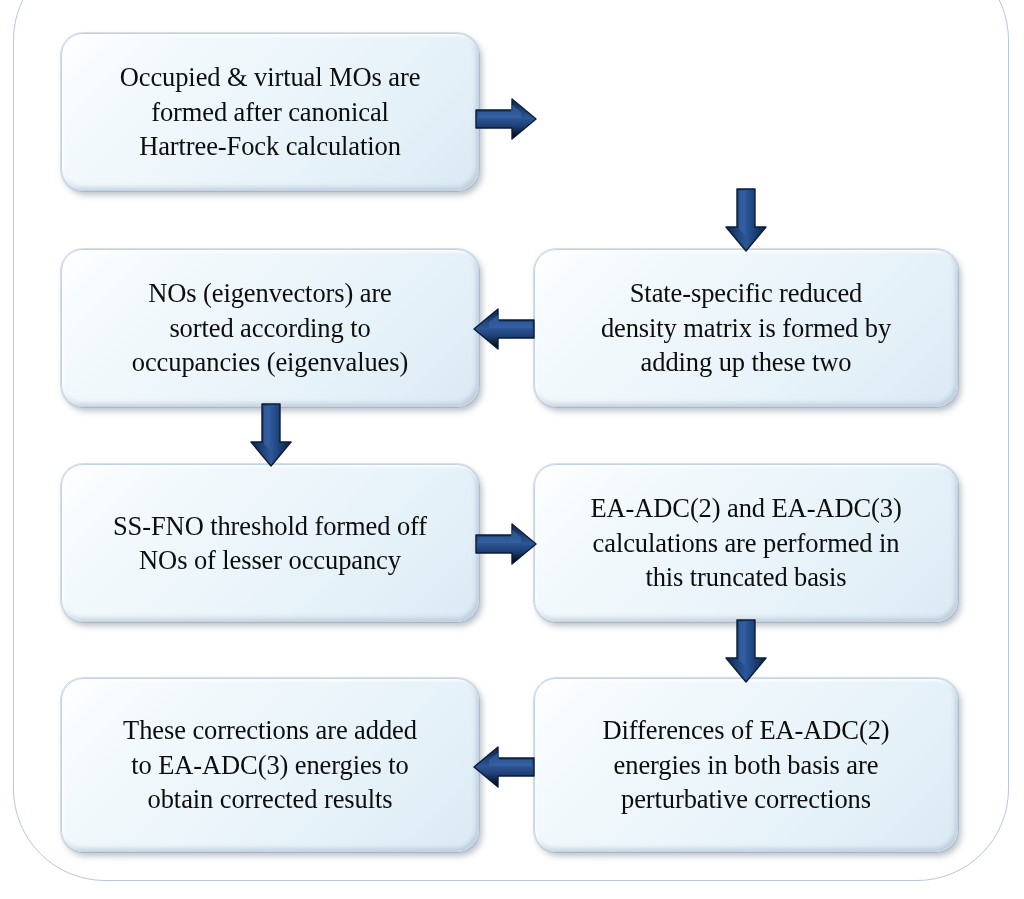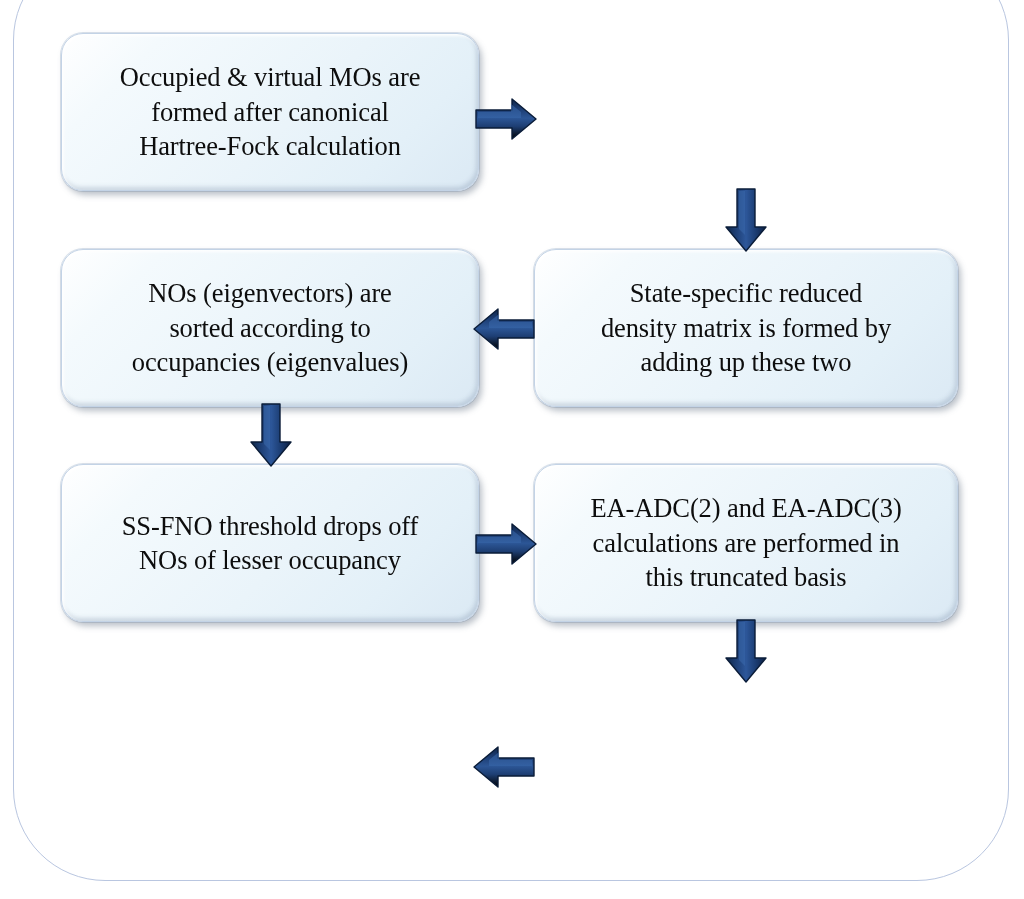--- a/index.html
+++ b/index.html
@@ -117,31 +117,41 @@
 adding up these two</div>
   </div>
 
   <div class="fbox col-l row-2">
     <div class="fbox-text">NOs (eigenvectors) are
 sorted according to
 occupancies (eigenvalues)</div>
   </div>
 
   <div class="fbox col-l row-3">
-    <div class="fbox-text">SS-FNO threshold drops off
+    <div class="fbox-text">SS-FNO threshold formed off
 NOs of lesser occupancy</div>
   </div>
 
   <div class="fbox col-r row-3">
     <div class="fbox-text">EA-ADC(2) and EA-ADC(3)
 calculations are performed in
 this truncated basis</div>
   </div>
 
-
+  <div class="fbox col-l row-4">
+    <div class="fbox-text">These corrections are added
+to EA-ADC(3) energies to
+obtain corrected results</div>
+  </div>
+
+  <div class="fbox col-r row-4">
+    <div class="fbox-text">Differences of EA-ADC(2)
+energies in both basis are
+perturbative corrections</div>
+  </div>
 
   <div class="arrow" style="left:476px; top:95px;">
     <svg width="62" height="48" viewBox="0 0 62 48">
       <polygon points="0,15 36,15 36,4 60,24 36,44 36,33 0,33" fill="url(#gradH)" stroke="#0a1c38" stroke-width="1.4" stroke-linejoin="round"></polygon>
       <polygon points="2,17 35,17 35,9 45,17 45,23 2,23" fill="#3a69ad" opacity="0.55"></polygon>
     </svg>
   </div>
 
   <div class="arrow" style="left:722px; top:189px;">
     <svg width="48" height="64" viewBox="0 0 48 64">

